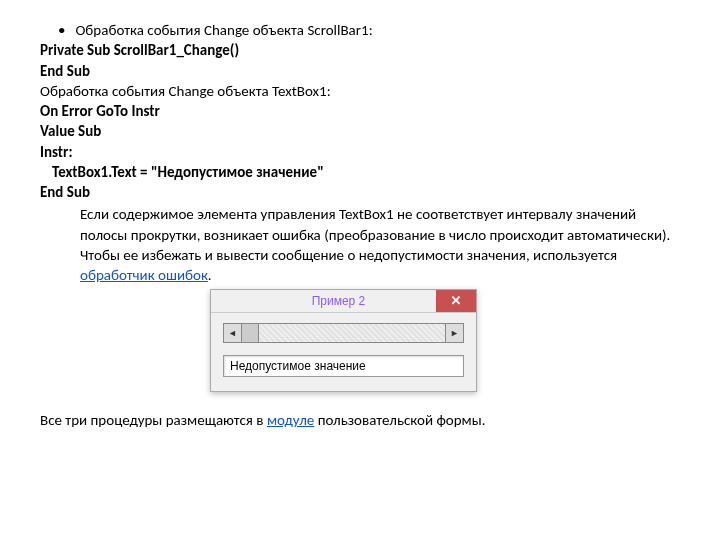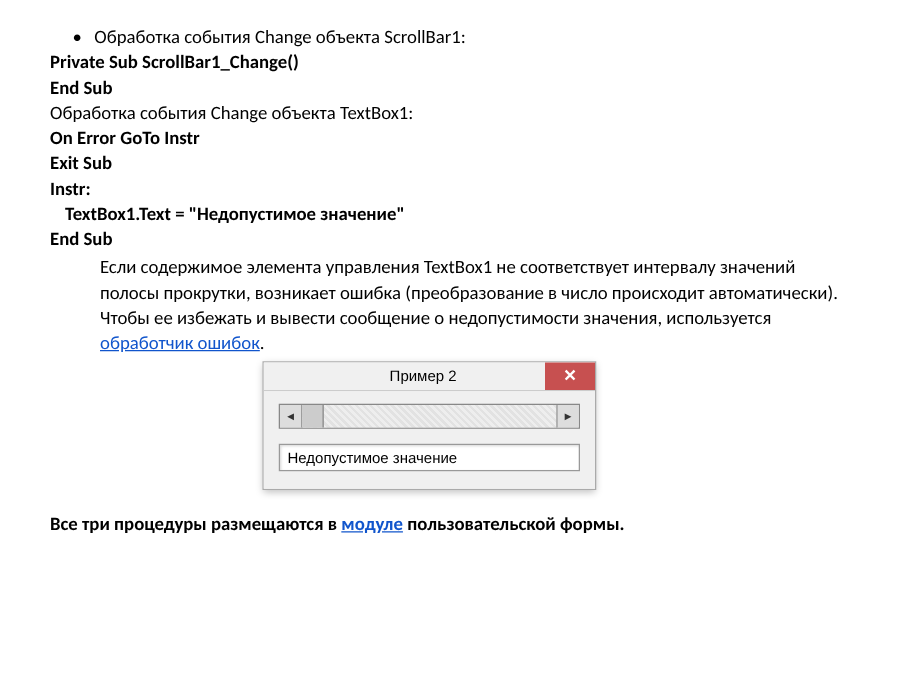--- a/index.html
+++ b/index.html
@@ -39,21 +39,21 @@
     background: #f0f0f0;
     display: flex;
     align-items: center;
     height: 22px;
     border-bottom: 1px solid #ccc;
   }
   .titlebar-spacer-left { width: 30px; }
   .titlebar-title {
     flex: 1;
     text-align: center;
-    color: #000000;
+    color: #8b5cf6;
   }
   .close-btn {
     width: 40px;
     height: 22px;
     background: #c75050;
     color: #fff;
     display: flex;
     align-items: center;
     justify-content: center;
     font-size: 13px;
@@ -94,39 +94,39 @@
     width: 100%;
     height: 22px;
     border: 1px solid #999;
     background: #fff;
     box-sizing: border-box;
     padding: 2px 6px;
     font-size: 12px;
     color: #000;
     box-shadow: inset 1px 1px 2px rgba(0,0,0,0.15);
   }
-  .bottom-note { margin-top: 18px; font-weight: bold; }
+  .bottom-note { margin-top: 18px; }
 </style>
 </head>
 <body>
 
 <div>
 
   <div class="bullet-line">
     <span class="bullet">•</span>
     <span>Обработка события Change объекта ScrollBar1:</span>
   </div>
 
   <div class="bold">Private Sub ScrollBar1_Change()</div>
   <div class="bold">End Sub</div>
 
   <div>Обработка события Change объекта TextBox1:</div>
 
   <div class="bold">On Error GoTo Instr</div>
-  <div class="bold">Exit Sub</div>
+  <div class="bold">Value Sub</div>
   <div class="bold">Instr:</div>
   <div class="bold indent">
     <span>TextBox1.Text = "</span><span>Недопустимое значение</span><span>"</span>
   </div>
   <div class="bold">End Sub</div>
 
   <div class="para" style="padding-left:40px; text-indent:-40px;">
     <span style="padding-left:40px;text-align:right;">Если содержимое элемента управления TextBox1 не соответствует интервалу значений полосы прокрутки, возникает ошибка (преобразование в число происходит автоматически). Чтобы ее избежать и вывести сообщение о недопустимости значения, используется </span><a href="#">обработчик ошибок</a><span>.</span>
   </div>
 

